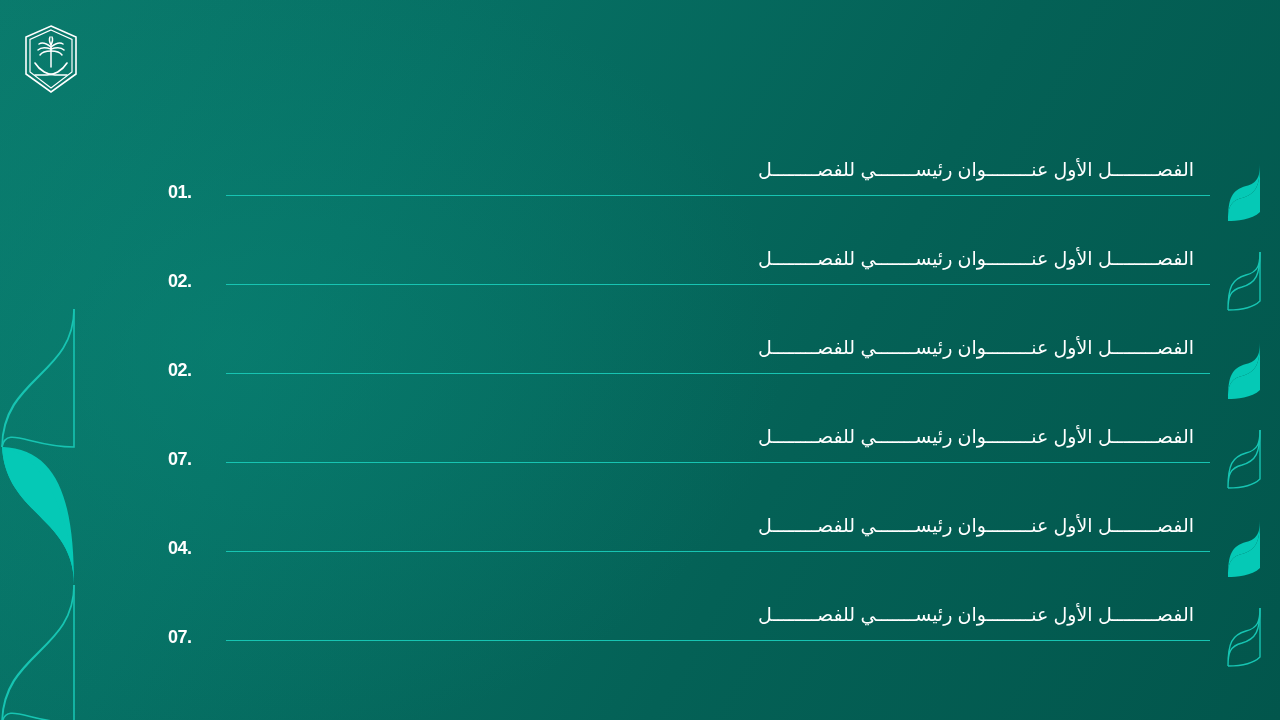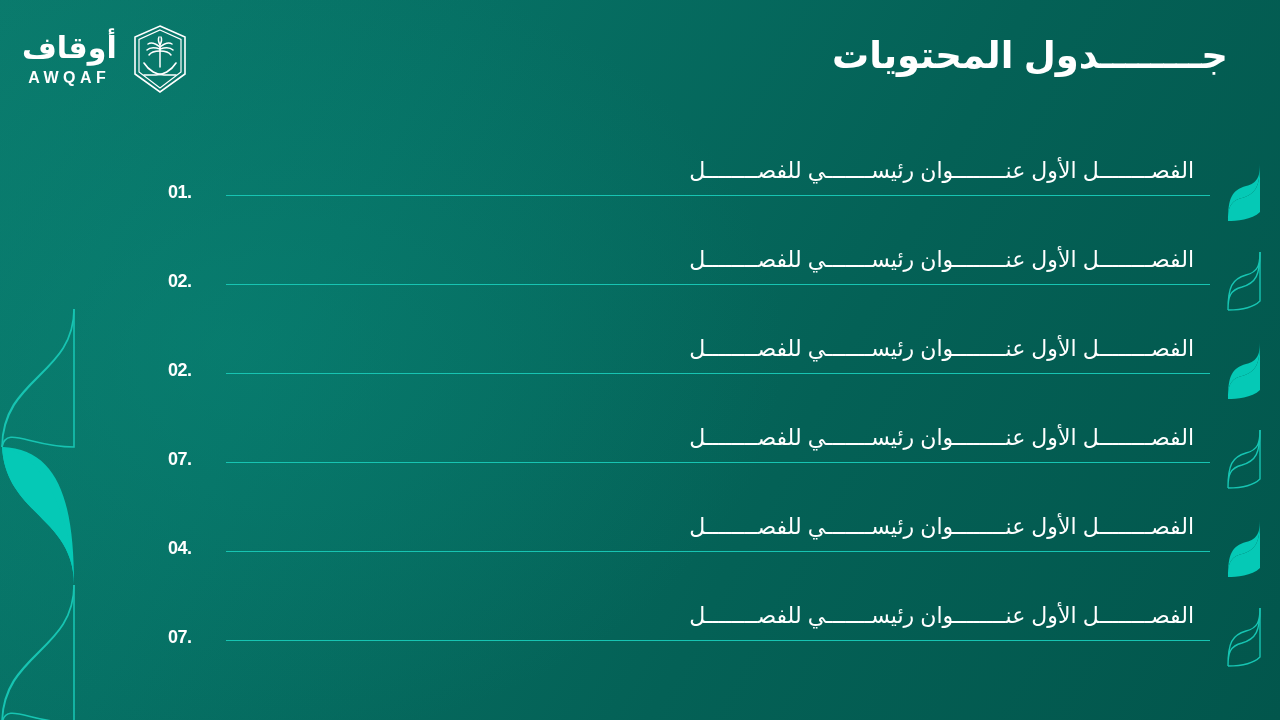--- a/index.html
+++ b/index.html
@@ -107,21 +107,21 @@
     right: 70px;
     top: 47px;
     height: 1px;
     background: #17c4b2;
   }
   .row-text {
     position: absolute;
     right: 86px;
     top: 10px;
     color: #ffffff;
-    font-size: 22px;
+    font-size: 19px;
     font-weight: 400;
     white-space: nowrap;
     letter-spacing: 0;
   }
   .row-leaf {
     position: absolute;
     right: 14px;
     top: 12px;
     width: 44px;
     height: 64px;
@@ -140,24 +140,20 @@
     <path d="M74 4 C74 72 74 110 74 142 C30 142 6 120 2 142" fill="none" stroke="#17c4b2" stroke-width="1.6"></path>
 
     <path d="M2 142 C60 144 74 200 74 280 C74 212 6 210 2 142 Z" fill="#05c9b6"></path>
     <path d="M2 142 C6 210 74 212 74 280 C74 230 50 150 2 142 Z" fill="#05c9b6"></path>
 
     <path d="M74 280 C74 346 4 348 2 418 C2 348 74 346 74 280 Z" fill="none" stroke="#17c4b2" stroke-width="1.6"></path>
     <path d="M74 280 C74 348 74 386 74 418 C30 418 6 396 2 418" fill="none" stroke="#17c4b2" stroke-width="1.6"></path>
   </svg>
 
   <div class="brand">
-    <div class="brand-words">
-      <div class="brand-ar">أوقاف</div>
-      <div class="brand-en">AWQAF</div>
-    </div>
     <svg class="brand-emblem" viewBox="0 0 58 70">
       <path d="M29 2 L54 13 L54 50 L29 68 L4 50 L4 13 Z" fill="none" stroke="#ffffff" stroke-width="1.6"></path>
       <path d="M29 6 L50 15.5 L50 48 L29 64 L8 48 L8 15.5 Z" fill="none" stroke="#ffffff" stroke-width="1.2"></path>
 
       <g stroke="#ffffff" stroke-width="1.5" fill="none" stroke-linecap="round">
         <path d="M29 22 L29 43"></path>
         <path d="M29 23 C24 19 20 18 17 20"></path>
         <path d="M29 23 C34 19 38 18 41 20"></path>
         <path d="M29 25 C23 23 19 23 16 26"></path>
         <path d="M29 25 C35 23 39 23 42 26"></path>
@@ -167,21 +163,20 @@
         <path d="M29 21 C31 17 31 15 30 13"></path>
       </g>
 
       <g stroke="#ffffff" stroke-width="1.6" fill="none" stroke-linecap="round">
         <path d="M13 39 C18 47 26 51 33 51 L45 51"></path>
         <path d="M45 39 C40 47 32 51 25 51 L13 51"></path>
       </g>
     </svg>
   </div>
 
-  <div class="slide-title">جــــــــدول المحتويات</div>
 
   <div class="toc">
 
     <div class="toc-row">
       <span class="row-num">01.</span>
       <span class="row-line"></span>
       <span class="row-text">الفصــــــــل الأول عنــــــــوان رئيســـــــي للفصــــــــل</span>
       <svg class="row-leaf" viewBox="0 0 44 64">
         <path d="M38 3 C38 26 34 34 20 38 C8 41 6 48 6 61 C6 38 10 30 24 26 C36 23 38 16 38 3 Z" fill="#05c9b6"></path>
         <path d="M38 3 C38 27 38 45 38 52 C30 60 14 61 6 61 C6 48 8 41 20 38 C34 34 38 26 38 3 Z" fill="#05c9b6"></path>

